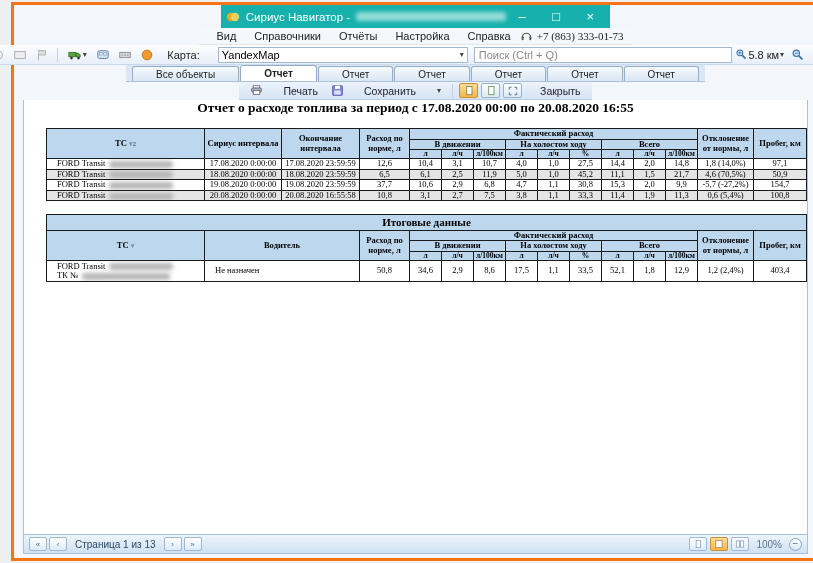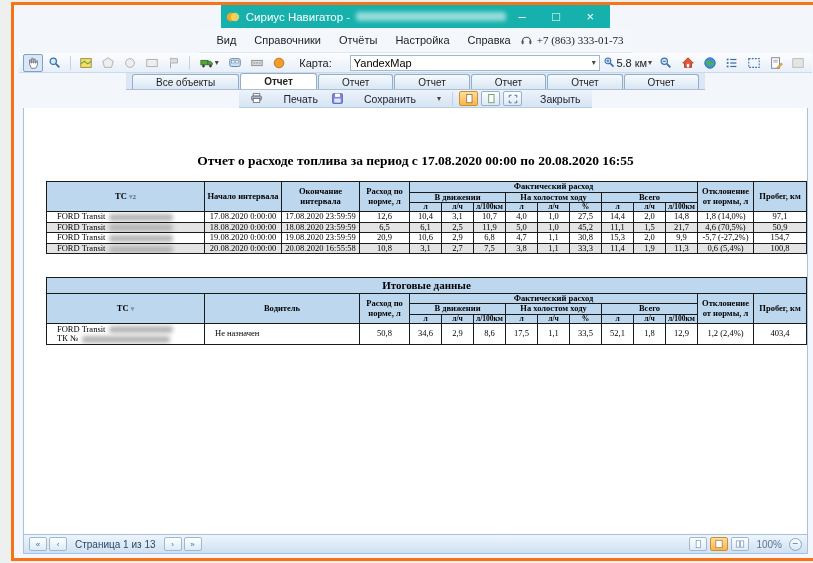--- a/index.html
+++ b/index.html
@@ -10,21 +10,21 @@
   
   .titlebar { height:23px; background:#16b1ac; display:flex; align-items:center; color:#fff; font-size:11.5px; padding:0 4px; flex:0 0 auto; }
   .titlebar .app-icon { width:16px; height:16px; margin-right:5px; }
   .blur { display:inline-block; border-radius:3px; filter:blur(2px); vertical-align:middle; }
   .blur.title-blur { width:150px; height:9px; background:rgba(255,255,255,.55); margin-left:6px; }
   .blur.cell-blur { width:64px; height:7px; background:#b4b4b4; margin-left:4px; }
   .win-btns { margin-left:auto; display:flex; gap:2px; }
   .win-btn { width:32px; height:18px; display:flex; align-items:center; justify-content:center; color:#fff; font-size:13px; cursor:default; }
 
   
-  .menubar { height:17px; background:#f4f8fc; border-bottom:1px solid #dfe8f2; display:flex; align-items:center; font-size:11px; color:#222; padding:12px 8px; flex:0 0 auto; }
+  .menubar { height:17px; background:#f4f8fc; border-bottom:1px solid #dfe8f2; display:flex; align-items:center; font-size:11px; color:#222; padding:4px 8px; flex:0 0 auto; }
   .menu-item { padding:1px 9px; }
   .phone-wrap { margin-left:auto; display:flex; align-items:center; gap:4px; font-size:11px; color:#222;font-family:Liberation Serif, serif; }
 
   
   .toolbar { height:20px; background:linear-gradient(#fdfdfe,#e7effa); border-bottom:1px solid #ccd9e8; display:flex; align-items:center; padding:0 4px; gap:2px; flex:0 0 auto; }
   .tb-btn { width:20px; height:18px; display:flex; align-items:center; justify-content:center; border:1px solid transparent; border-radius:2px; }
   .tb-btn.pressed { border-color:#7da2c8; background:#d9e7f6; }
   .tb-btn svg { width:14px; height:14px; }
   .tb-sep { width:1px; height:14px; background:#c2d2e2; margin:0 3px; }
   .caret { font-size:8px; color:#444; margin-left:1px; }
@@ -44,31 +44,31 @@
   .rtoolbar { height:18px; background:linear-gradient(#ecf3fb,#d6e4f3); border-bottom:1px solid #b9cde2; display:flex; align-items:center; padding:0 6px; gap:3px; font-size:10.5px; color:#223; flex:0 0 auto; }
   .rt-btn { display:flex; align-items:center; gap:20px; padding:1px 4px; border:1px solid transparent; border-radius:2px; }
   .rt-btn svg { width:13px; height:13px; }
   .rt-toggle { width:19px; height:15px; display:flex; align-items:center; justify-content:center; border:1px solid #97b1cb; border-radius:2px; background:linear-gradient(#fefefe,#dde9f5); }
   .rt-toggle.on { background:linear-gradient(#fddf9e,#f9b54a); border-color:#cd8f2e; }
   .rt-toggle svg { width:12px; height:12px; }
 
   
   .client { flex:1 1 auto; margin:0 4px; border:1px solid #a9c2da; border-top:none; background:#fff; display:flex; flex-direction:column; overflow:hidden; }
   .page { flex:1 1 auto; background:#fff; overflow:hidden; font-family:"Liberation Serif",serif; }
-  .report-title { text-align:center; font-weight:bold; font-size:13.5px; margin-top:45px; color:#000; }
+  .report-title { text-align:center; font-weight:bold; font-size:13.5px; color:#000; }
 
   table { border-collapse:collapse; table-layout:fixed; margin-left:22px; font-family:"Liberation Serif",serif; }
   td,th { border:1px solid #1a1a1a; font-size:8.5px; line-height:1.12; padding:0 1px; overflow:hidden; text-align:center; vertical-align:middle; }
   thead th { background:#bdd7ee; font-weight:bold; }
   th.units { font-size:7.5px; }
   .tbl-title th { font-size:11px; padding:1px 0; }
   td.veh { text-align:left; padding-left:10px; white-space:nowrap; }
   tr.alt td { background:#e4e4e4; }
   .t1 { margin-top:12px; }
-  .t2 { margin-top:23px; }
+  .t2 { margin-top:13px; }
   .t2 td { height:21px; }
   .sort-arrow { color:#7d96b5; font-size:7px; }
   .sort-num { color:#44608a; font-size:7px; }
 
   
   .statusbar { height:19px; background:linear-gradient(#eef5fc,#cfe1f2); border-top:1px solid #a9c2da; display:flex; align-items:center; padding:0 5px; gap:2px; font-size:10px; color:#2a4a6a; flex:0 0 auto; }
   .nav-btn { width:18px; height:14px; display:flex; align-items:center; justify-content:center; border:1px solid #9fb8d2; border-radius:2px; background:linear-gradient(#ffffff,#dcebf8); color:#4a6f9a; font-size:8px; }
   .page-label { margin:0 6px; }
   .sb-right { margin-left:auto; display:flex; align-items:center; gap:3px; }
   .zoom-pct { color:#5a7494; font-size:10px; margin:0 4px; }
@@ -182,20 +182,21 @@
     <div class="tb-btn">
         <svg viewBox="0 0 16 16">
           <circle cx="8" cy="8" r="5.5" fill="#f39c2c" stroke="#b86d12"></circle>
         </svg>
       </div>
     <span class="map-label">Карта:</span>
     <div class="combo">
       <span>YandexMap</span>
       <span class="caret">▾</span>
     </div>
+    <input class="search" type="text" placeholder="Поиск (Ctrl + Q)" style="">
     <div class="tb-btn" style="width:52px">
       <svg viewBox="0 0 16 16" style="width:13px;height:13px">
           <circle cx="6" cy="6" r="3.6" fill="#d6eaff" stroke="#3a6ea5" stroke-width="1.3"></circle>
           <line x1="4.3" y1="6" x2="7.7" y2="6" stroke="#3a6ea5" stroke-width="1.2"></line>
           <line x1="6" y1="4.3" x2="6" y2="7.7" stroke="#3a6ea5" stroke-width="1.2"></line>
           <line x1="9" y1="9" x2="13" y2="13" stroke="#3a6ea5" stroke-width="2"></line>
         </svg>
       <span class="scale-label">5.8 км</span>
       <span class="caret">▾</span>
     </div>
@@ -333,21 +334,21 @@
             <col style="width:32px">
           <col style="width:32px">
             <col style="width:32px">
             <col style="width:32px">
           <col style="width:56px">
             <col style="width:53px">
         </colgroup>
         <thead>
           <tr>
             <th rowspan="3"><span>ТС</span> <span class="sort-arrow">▾</span><span class="sort-num">2</span></th>
-            <th rowspan="3">Начало интервала</th>
+            <th rowspan="3">Сириус интервала</th>
             <th rowspan="3">Окончание интервала</th>
             <th rowspan="3">Расход по норме, л</th>
             <th colspan="9">Фактический расход</th>
             <th rowspan="3">Отклонение от нормы, л</th>
             <th rowspan="3">Пробег, км</th>
           </tr>
           <tr>
             <th colspan="3">В движении</th>
             <th colspan="3">На холостом ходу</th>
             <th colspan="3">Всего</th>
@@ -396,21 +397,21 @@
             <td>11,1</td>
             <td>1,5</td>
             <td>21,7</td>
             <td>4,6 (70,5%)</td>
             <td>50,9</td>
           </tr>
           <tr>
             <td class="veh"><span>FORD Transit</span><span class="blur cell-blur"></span></td>
             <td>19.08.2020 0:00:00</td>
             <td>19.08.2020 23:59:59</td>
-            <td>20,9</td>
+            <td>37,7</td>
             <td>10,6</td>
             <td>2,9</td>
             <td>6,8</td>
             <td>4,7</td>
             <td>1,1</td>
             <td>30,8</td>
             <td>15,3</td>
             <td>2,0</td>
             <td>9,9</td>
             <td>-5,7 (-27,2%)</td>

